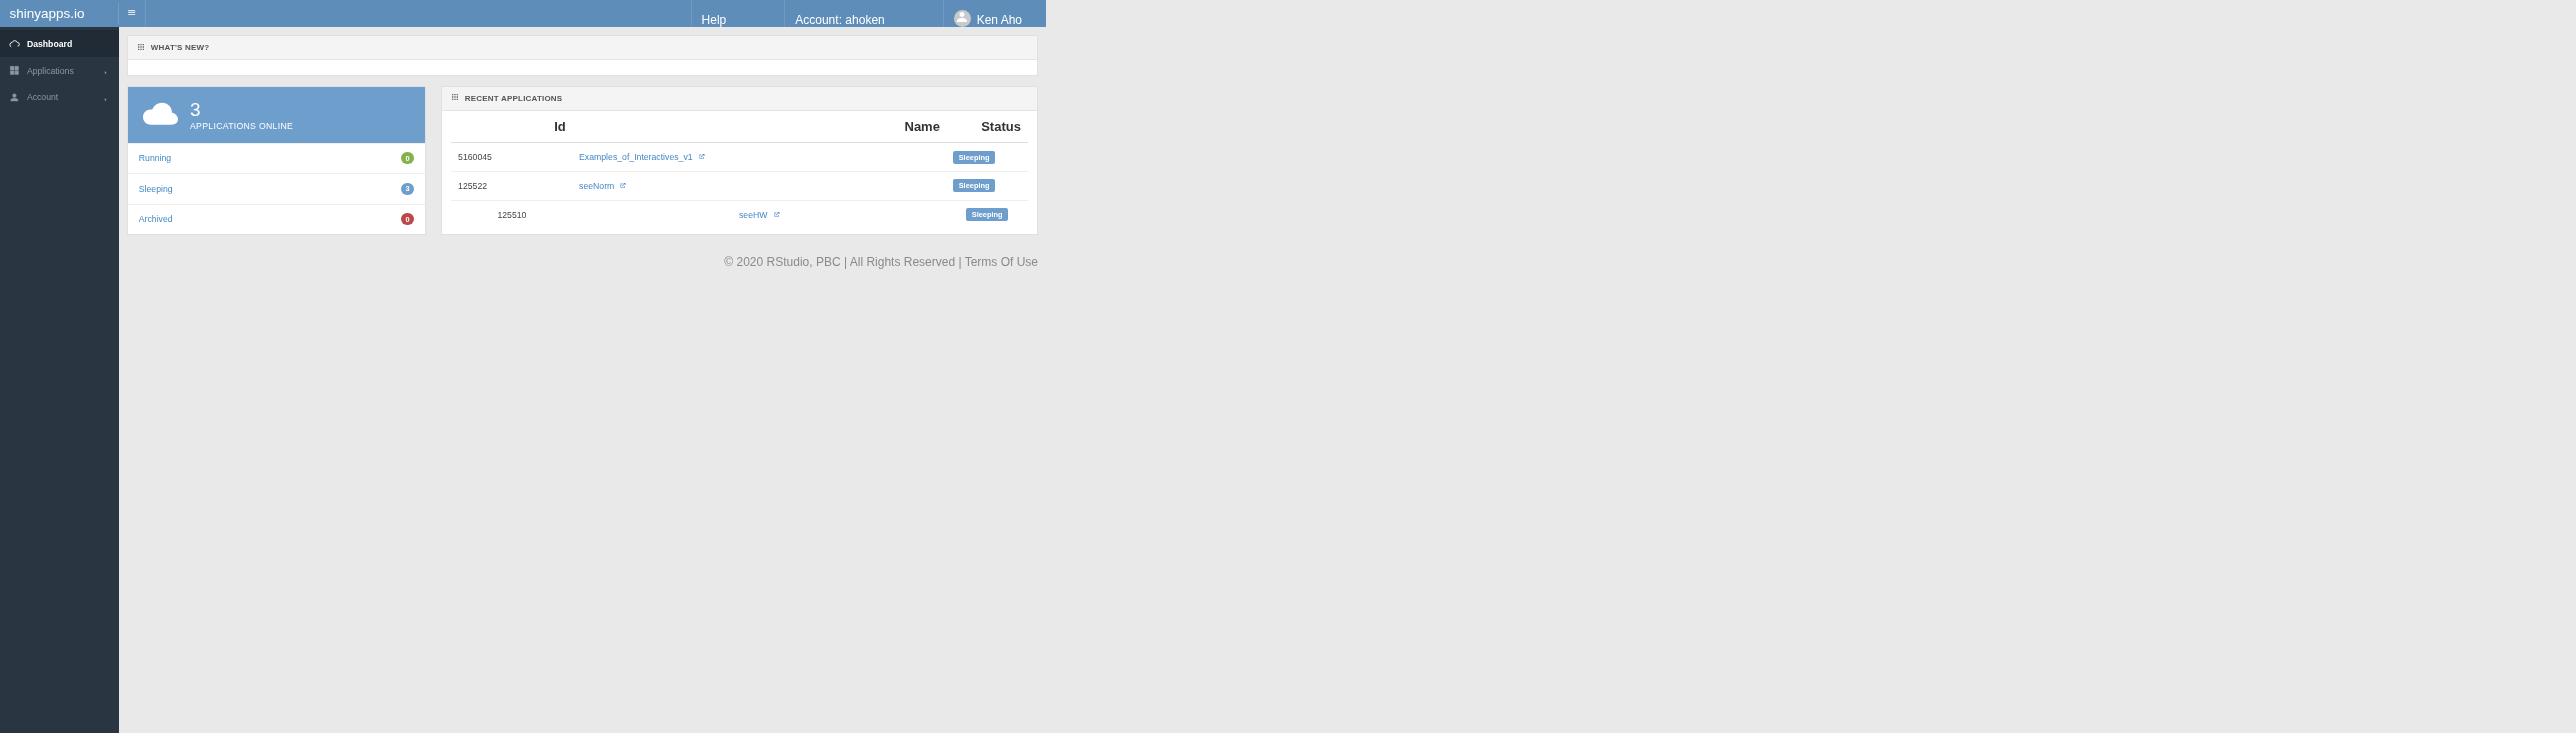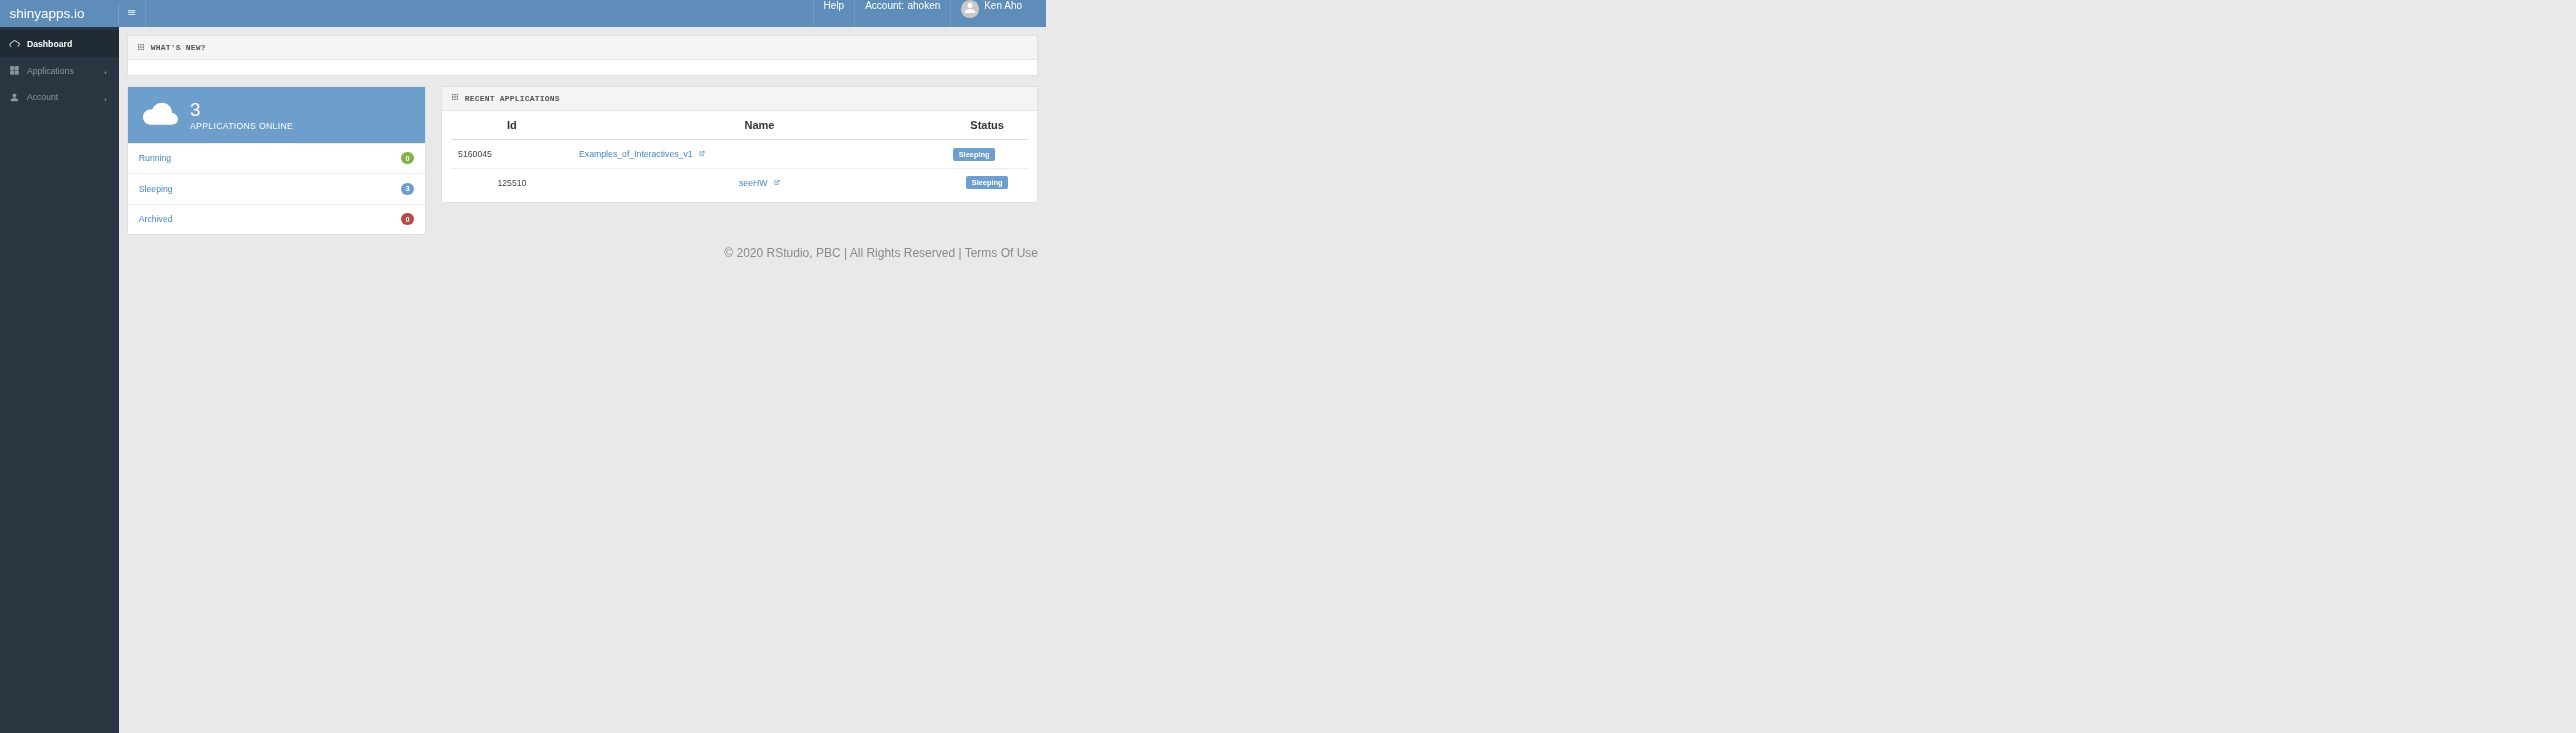--- a/index.html
+++ b/index.html
@@ -36,24 +36,25 @@
     justify-content: center;
     cursor: pointer;
     border-right: 0.7px solid rgba(255,255,255,0.12);
   }
   .hamburger svg { width: 9.4px; height: 9.4px; fill: #fff; }
   .header-spacer { flex: 1; }
   .header-link {
     padding: 0 10px;
     height: 27px;
     display: flex;
-    align-items: flex-start;
+    align-items: flex-end;
     border-left: 0.7px solid rgba(255,255,255,0.12);
-    font-size: 10px;
+    font-size: 12px;
     cursor: pointer;
+    margin-left: 48px;
   }
   .header-account-name { margin-left: 3.4px; }
   .avatar {
     width: 17.5px;
     height: 17.5px;
     border-radius: 50%;
     background: #c9c9c9;
     display: flex;
     align-items: center;
     justify-content: center;
@@ -115,21 +116,20 @@
   .panel-head {
     background: #f4f4f4;
     border-bottom: 0.7px solid #e4e4e4;
     padding: 6.7px 9.4px;
     display: flex;
     align-items: center;
     font-size: 8px;
     font-weight: 700;
     color: #555;
     letter-spacing: 0.2px;
-    font-family: Liberation Mono, monospace;
   }
   .panel-head .grid-icon { margin-right: 5.4px; }
   .grid-icon svg { width: 8px; height: 8px; fill: #666; }
   .panel-body { padding: 6.7px 9.4px; min-height: 15px;}
   .row-flex { display: flex; gap: 15px; align-items: flex-start; }
   .col-left { width: 299px; }
   .col-right { flex: 1; }
 
   
   .summary {
@@ -171,22 +171,22 @@
   .badge-green { background: #85b14b; }
   .badge-blue  { background: #6E9ECC; }
   .badge-red   { background: #b94a48; }
 
   
   table.apps {
     width: 100%;
     border-collapse: collapse;
   }
   table.apps th {
-    text-align: center;
-    font-size: 11px;
+    text-align: right;
+    font-size: 13px;
     font-weight: 700;
     color: #333;
     padding: 8px 6.7px;
     border-bottom: 0.7px solid #ddd;
   }
   table.apps td {
     padding: 7.4px 6.7px;
     border-bottom: 0.7px solid #eee;
     font-size: 8.7px;
     color: #444;
@@ -354,20 +354,32 @@
                     <a class="app-link" href="#">
                       <span>Examples_of_Interactives_v1</span>
                       <span class="ext-icon"><svg viewBox="0 0 24 24">
                             <path d="M14 3h7v7h-2V6.4l-8.3 8.3-1.4-1.4L17.6 5H14V3zM5 5h6v2H7v10h10v-4h2v6H5V5z"></path>
                           </svg></span>
                     </a>
                   </td>
                   <td class="status-col"><span class="status-pill">Sleeping</span></td>
                 </tr>
                 <tr>
+                  <td>125522</td>
+                  <td>
+                    <a class="app-link" href="#">
+                      <span>seeNorm</span>
+                      <span class="ext-icon"><svg viewBox="0 0 24 24">
+                            <path d="M14 3h7v7h-2V6.4l-8.3 8.3-1.4-1.4L17.6 5H14V3zM5 5h6v2H7v10h10v-4h2v6H5V5z"></path>
+                          </svg></span>
+                    </a>
+                  </td>
+                  <td class="status-col"><span class="status-pill">Sleeping</span></td>
+                </tr>
+                <tr>
                   <td>125510</td>
                   <td>
                     <a class="app-link" href="#">
                       <span>seeHW</span>
                       <span class="ext-icon"><svg viewBox="0 0 24 24">
                             <path d="M14 3h7v7h-2V6.4l-8.3 8.3-1.4-1.4L17.6 5H14V3zM5 5h6v2H7v10h10v-4h2v6H5V5z"></path>
                           </svg></span>
                     </a>
                   </td>
                   <td class="status-col"><span class="status-pill">Sleeping</span></td>

